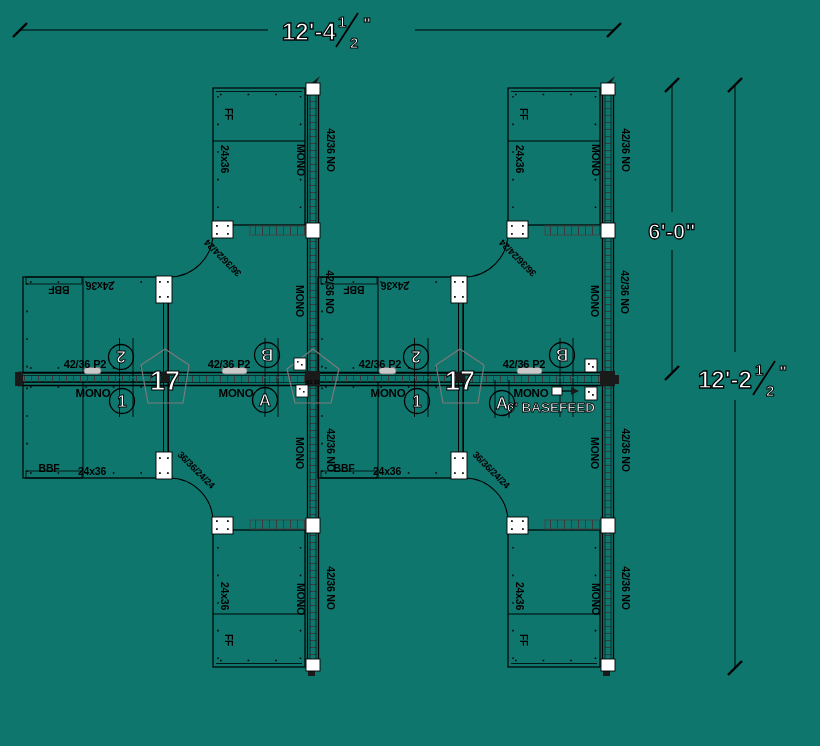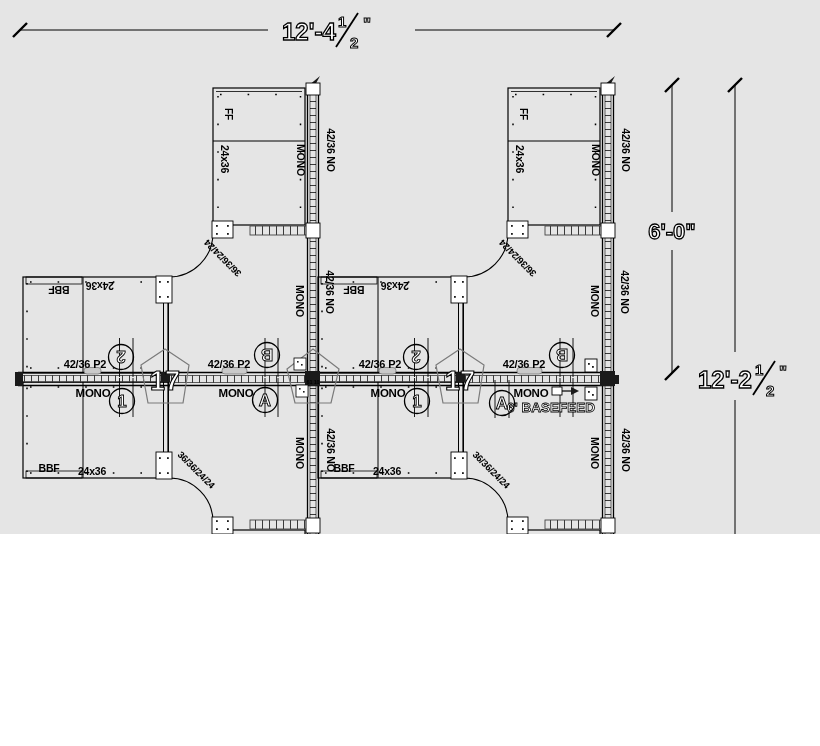--- a/index.html
+++ b/index.html
@@ -1,16 +1,16 @@
 <!DOCTYPE html>
 <html><head>
 <meta charset="utf-8">
 <style>
   html,body{margin:0;padding:0;background:#fff;}
-  .stage{position:relative;width:820px;height:534px;background:#e5e5e5;overflow:hidden;}
+  .stage{position:relative;width:820px;height:746px;background:#0f766e;overflow:hidden;}
   svg text{font-family:"Liberation Sans","DejaVu Sans",sans-serif;}
   .stx{font-weight:bold;fill:#000;letter-spacing:-0.2px;}
   .otx{font-weight:bold;fill:#fff;stroke:#000;letter-spacing:0px;}
   .ln{stroke:#000;fill:none;}
   .gry{stroke:#7a7a7a;fill:none;}
   .wbox{fill:#fff;stroke:#000;}
   .dk{fill:#1a1a1a;stroke:none;}
   .dotln{stroke:#000;stroke-width:1.5;stroke-dasharray:1.6 26;fill:none;}
 </style>
 </head>

